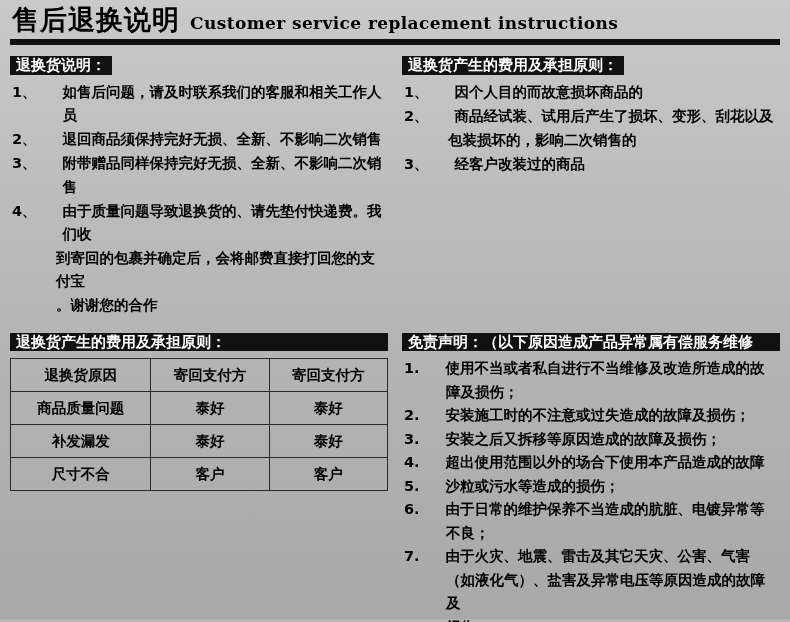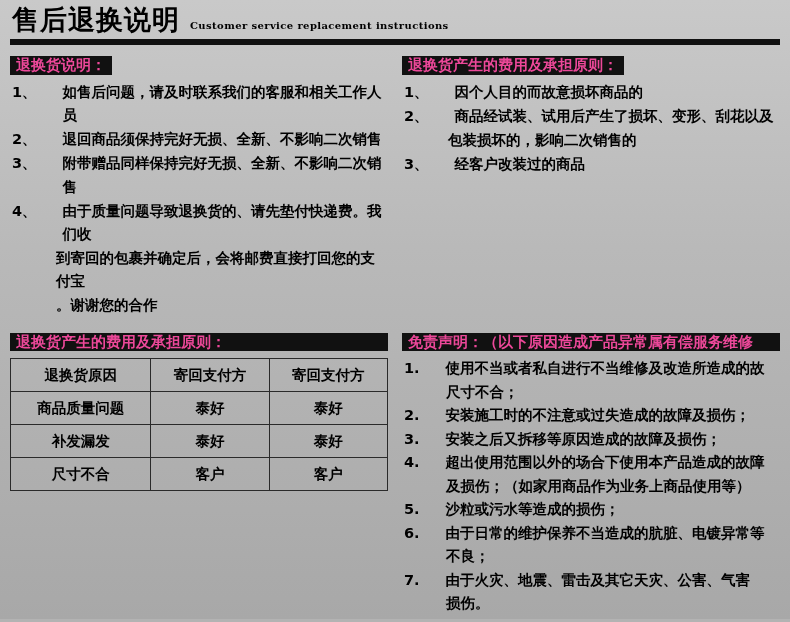--- a/index.html
+++ b/index.html
@@ -24,21 +24,21 @@
     gap:10px;
   }
   .title-cn{
     font-size:27px;
     font-weight:bold;
     letter-spacing:1px;
     font-family:"DejaVu Sans","Liberation Sans",sans-serif;
     line-height:1;
   }
   .title-en{
-    font-size:10px;
+    font-size:17px;
     font-weight:bold;
     font-family:"DejaVu Serif","Liberation Serif",serif;
     letter-spacing:0.4px;
     line-height:1;
   }
   .rule{
     height:3px;background:#111;margin:2px 2px 0 2px;
   }
   
   .intro{
@@ -53,21 +53,21 @@
   .rule2{height:3px;background:#111;margin:0 2px 0 2px;}
   
   .cols{
     display:flex;
     gap:14px;
     padding:10px 2px 0 2px;
   }
   .col{flex:1;min-width:0;}
   .band{
     background:#111;
-    color:#ec4899;
+    color:#ffffff;
     font-weight:bold;
     font-size:15px;
     padding:0 6px;
     display:inline-block;
     line-height:1.25;
   }
   .band.full{display:block;}
   .list{
     padding:6px 2px 0 2px;
     font-size:14.5px;
@@ -210,53 +210,53 @@
     </div>
 
     <div class="col">
       <div class="band full">免责声明：（以下原因造成产品异常属有偿服务维修</div>
       <div class="disclaimer-list">
         <div class="li">
             <span class="num">1.</span>
             <span class="txt">使用不当或者私自进行不当维修及改造所造成的故</span>
           </div>
         <div class="li indent">
-            <span class="txt">尺寸不合；</span>
+            <span class="txt">障及损伤；</span>
           </div>
         <div class="li">
             <span class="num">2.</span>
             <span class="txt">安装施工时的不注意或过失造成的故障及损伤；</span>
           </div>
         <div class="li">
             <span class="num">3.</span>
             <span class="txt">安装之后又拆移等原因造成的故障及损伤；</span>
           </div>
         <div class="li">
             <span class="num">4.</span>
             <span class="txt">超出使用范围以外的场合下使用本产品造成的故障</span>
           </div>
-        <div class="li indent">
-            <span class="txt">及损伤；（如家用商品作为业务上商品使用等）</span>
-          </div>
         <div class="li">
             <span class="num">5.</span>
             <span class="txt">沙粒或污水等造成的损伤；</span>
           </div>
         <div class="li">
             <span class="num">6.</span>
             <span class="txt">由于日常的维护保养不当造成的肮脏、电镀异常等</span>
           </div>
         <div class="li indent">
             <span class="txt">不良；</span>
           </div>
         <div class="li">
             <span class="num">7.</span>
             <span class="txt">由于火灾、地震、雷击及其它天灾、公害、气害</span>
           </div>
         <div class="li indent">
+            <span class="txt">（如液化气）、盐害及异常电压等原因造成的故障及</span>
+          </div>
+        <div class="li indent">
             <span class="txt">损伤。</span>
           </div>
       </div>
     </div>
 
   </div>
 
 </div>
 
 </body></html>

